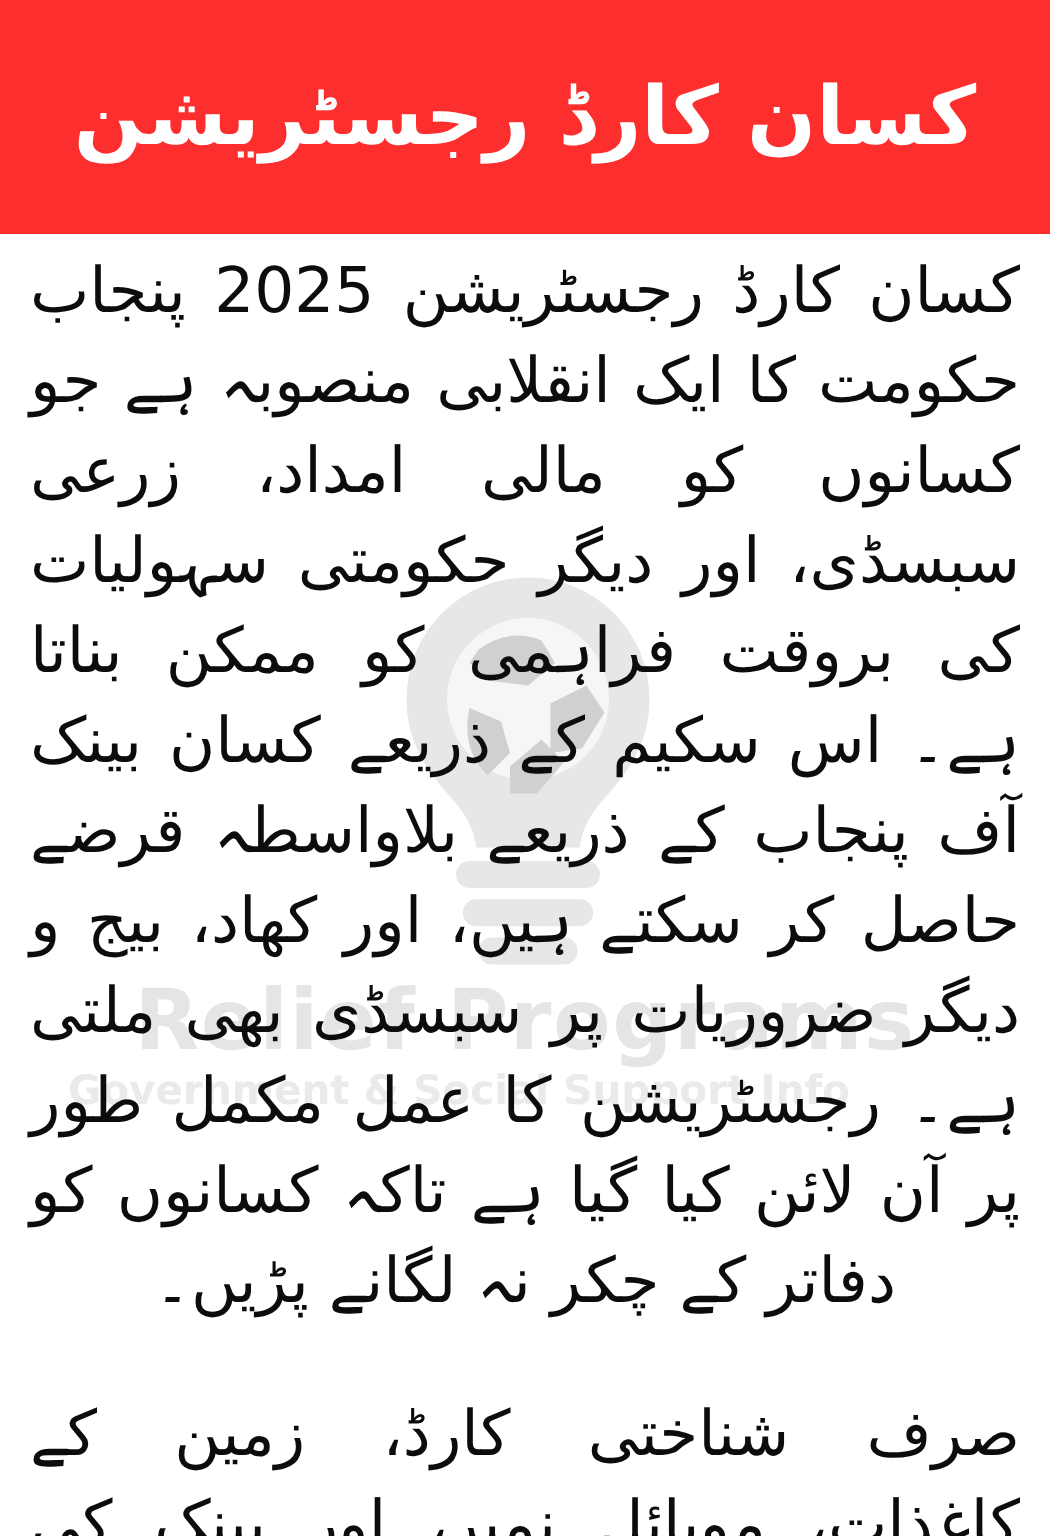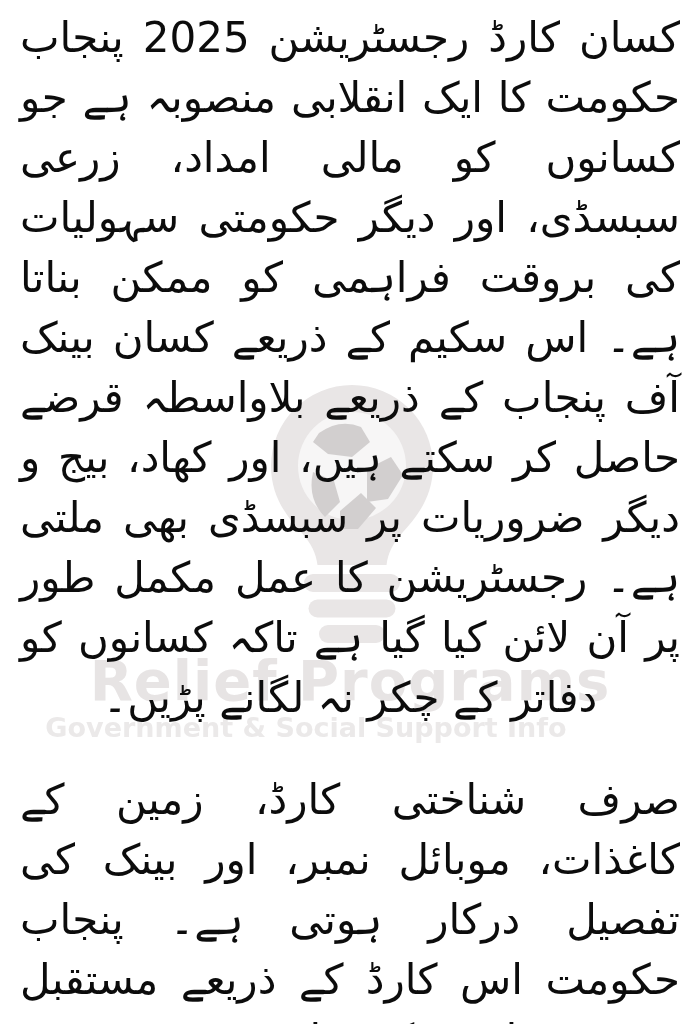--- a/index.html
+++ b/index.html
@@ -114,19 +114,22 @@
       <path fill="#d2cfcf" d="M52 86 l14 -12 10 10 -12 14 h-12 z"></path>
 
       <rect x="28" y="128" width="64" height="12" rx="6" fill="#e9e6e6"></rect>
       <rect x="31" y="145" width="58" height="12" rx="6" fill="#e9e6e6"></rect>
       <rect x="38" y="162" width="44" height="12" rx="6" fill="#e9e6e6"></rect>
     </svg>
     <div class="wm-brand">Relief Programs</div>
     <div class="wm-tagline">Government &amp; Social Support Info</div>
   </div>
 
+  <header class="banner">
+    <h1>کسان کارڈ رجسٹریشن</h1>
+  </header>
 
   <main class="article">
     <p>کسان کارڈ رجسٹریشن 2025 پنجاب حکومت کا ایک انقلابی منصوبہ ہے جو کسانوں کو مالی امداد، زرعی سبسڈی، اور دیگر حکومتی سہولیات کی بروقت فراہمی کو ممکن بناتا ہے۔ اس سکیم کے ذریعے کسان بینک آف پنجاب کے ذریعے بلاواسطہ قرضے حاصل کر سکتے ہیں، اور کھاد، بیج و دیگر ضروریات پر سبسڈی بھی ملتی ہے۔ رجسٹریشن کا عمل مکمل طور پر آن لائن کیا گیا ہے تاکہ کسانوں کو دفاتر کے چکر نہ لگانے پڑیں۔</p>
     <p>صرف شناختی کارڈ، زمین کے کاغذات، موبائل نمبر، اور بینک کی تفصیل درکار ہوتی ہے۔ پنجاب حکومت اس کارڈ کے ذریعے مستقبل میں فصلوں کی انشورنس، جدید زرعی تربیت، اور ڈیجیٹل مارکیٹنگ جیسی سہولیات بھی متعارف کرانے کا ارادہ رکھتی ہے۔ یہ منصوبہ کسانوں کو خود مختار بنانے اور زرعی پیداوار میں اضافہ لانے کے لیے ایک مضبوط قدم ہے۔</p>
   </main>
 
 </div>
 
 </body></html>

